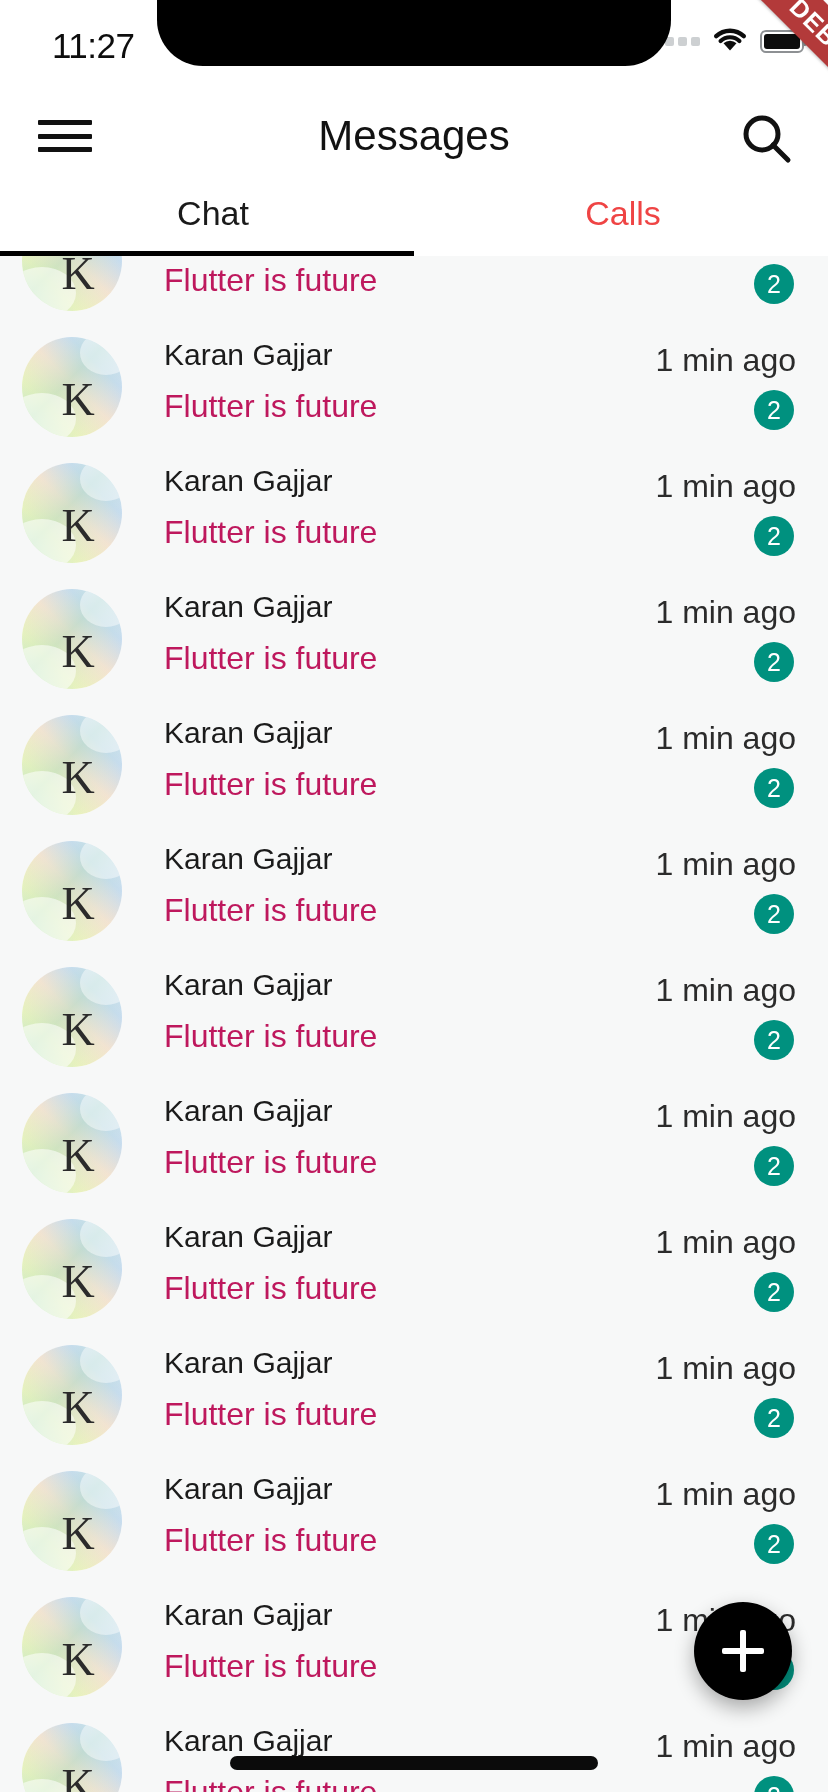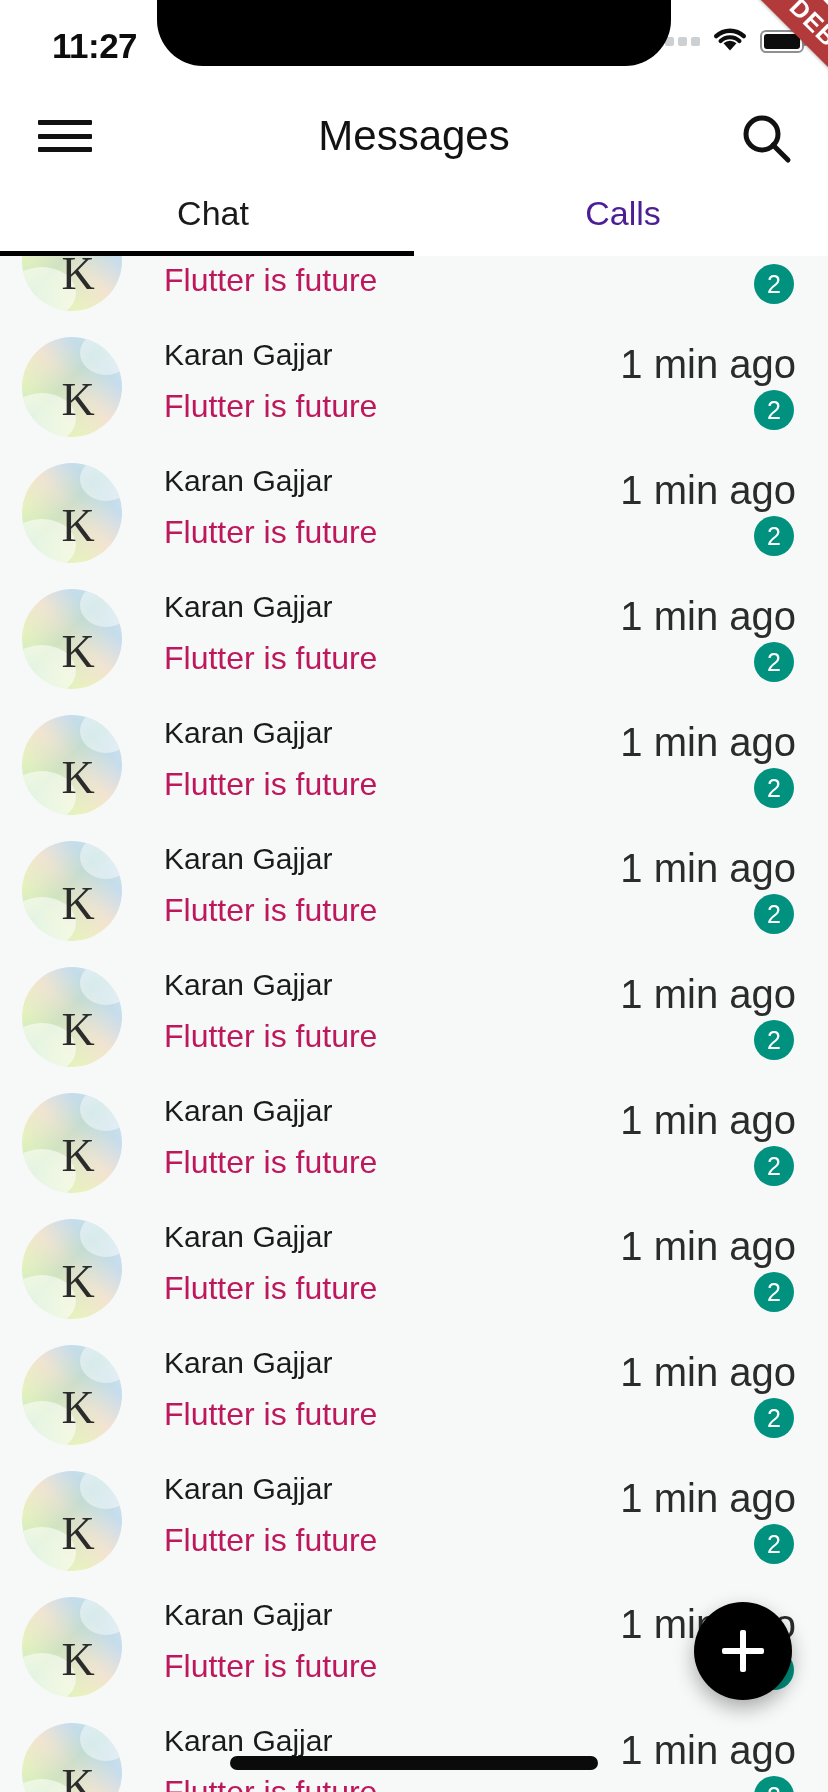--- a/index.html
+++ b/index.html
@@ -28,21 +28,21 @@
     top:-26px; left:157px;
     width:514px; height:92px;
     background:#000000;
     border-radius:0 0 46px 46px;
     z-index:42;
   }
   .sb-time {
     position:absolute;
     left:52px; top:26px;
     font-size:35px;
-    font-weight:700;
+    font-weight:400;
     color:#0d0d0d;
     letter-spacing:-0.5px;
     z-index:43;
   }
   .sb-right {
     position:absolute;
     right:24px; top:28px;
     display:flex; align-items:center; gap:13px;
     z-index:43;
   }
@@ -137,21 +137,21 @@
     padding-left:8px;
   }
   .tab {
     flex:1;
     display:flex; align-items:flex-start; justify-content:center;
     padding-top:10px;
     font-size:34px;
     cursor:pointer;
   }
   .tab.active { color:#1a1a1a; }
-  .tab.inactive { color:#4c1d95; }
+  .tab.inactive { color:#ef4444; }
   .tab-indicator {
     position:absolute;
     bottom:0; left:0;
     width:414px; height:5px;
     background:#000000;
   }
 
   
   .list-viewport {
     position:absolute;
@@ -196,21 +196,21 @@
   .row-sub {
     position:absolute;
     left:164px; top:64px;
     font-size:32px;
     color:#be185d;
     font-weight:400;
   }
   .row-time {
     position:absolute;
     right:32px; top:18px;
-    font-size:40px;
+    font-size:32px;
     color:#2b2b2b;
   }
   .row-badge {
     position:absolute;
     right:34px; top:66px;
     width:40px; height:40px;
     border-radius:50%;
     background:#00917f;
     color:#ffffff;
     font-size:25px;

